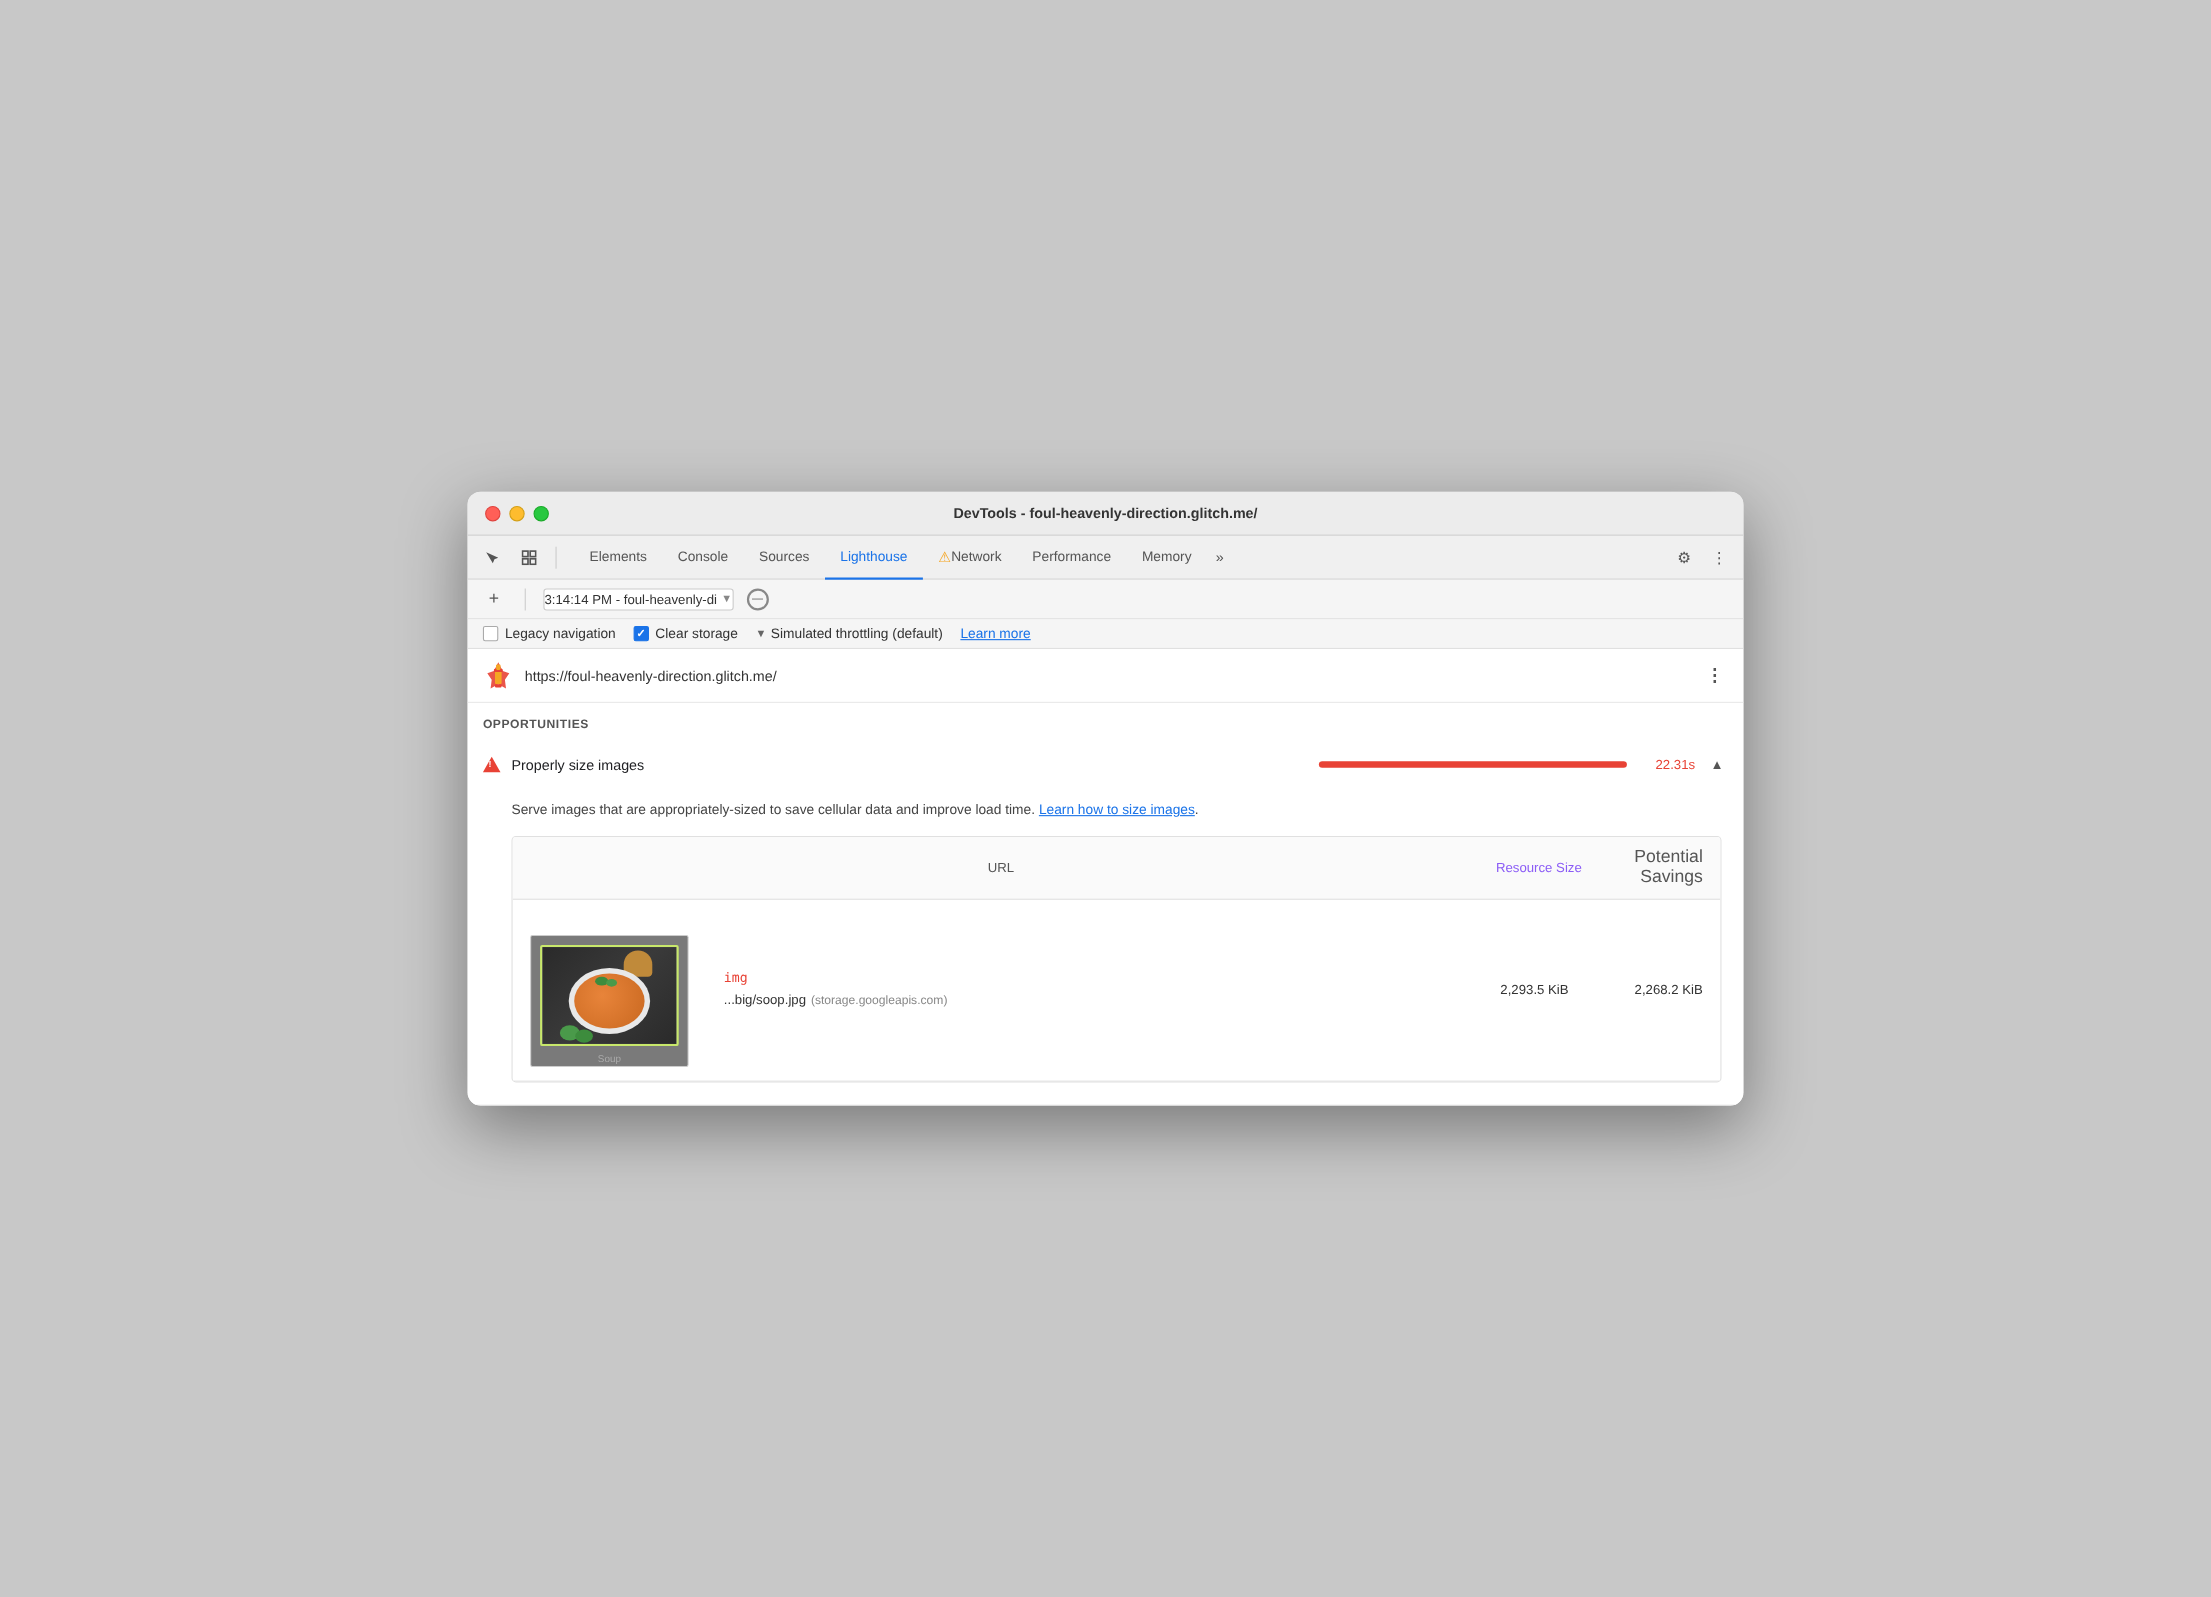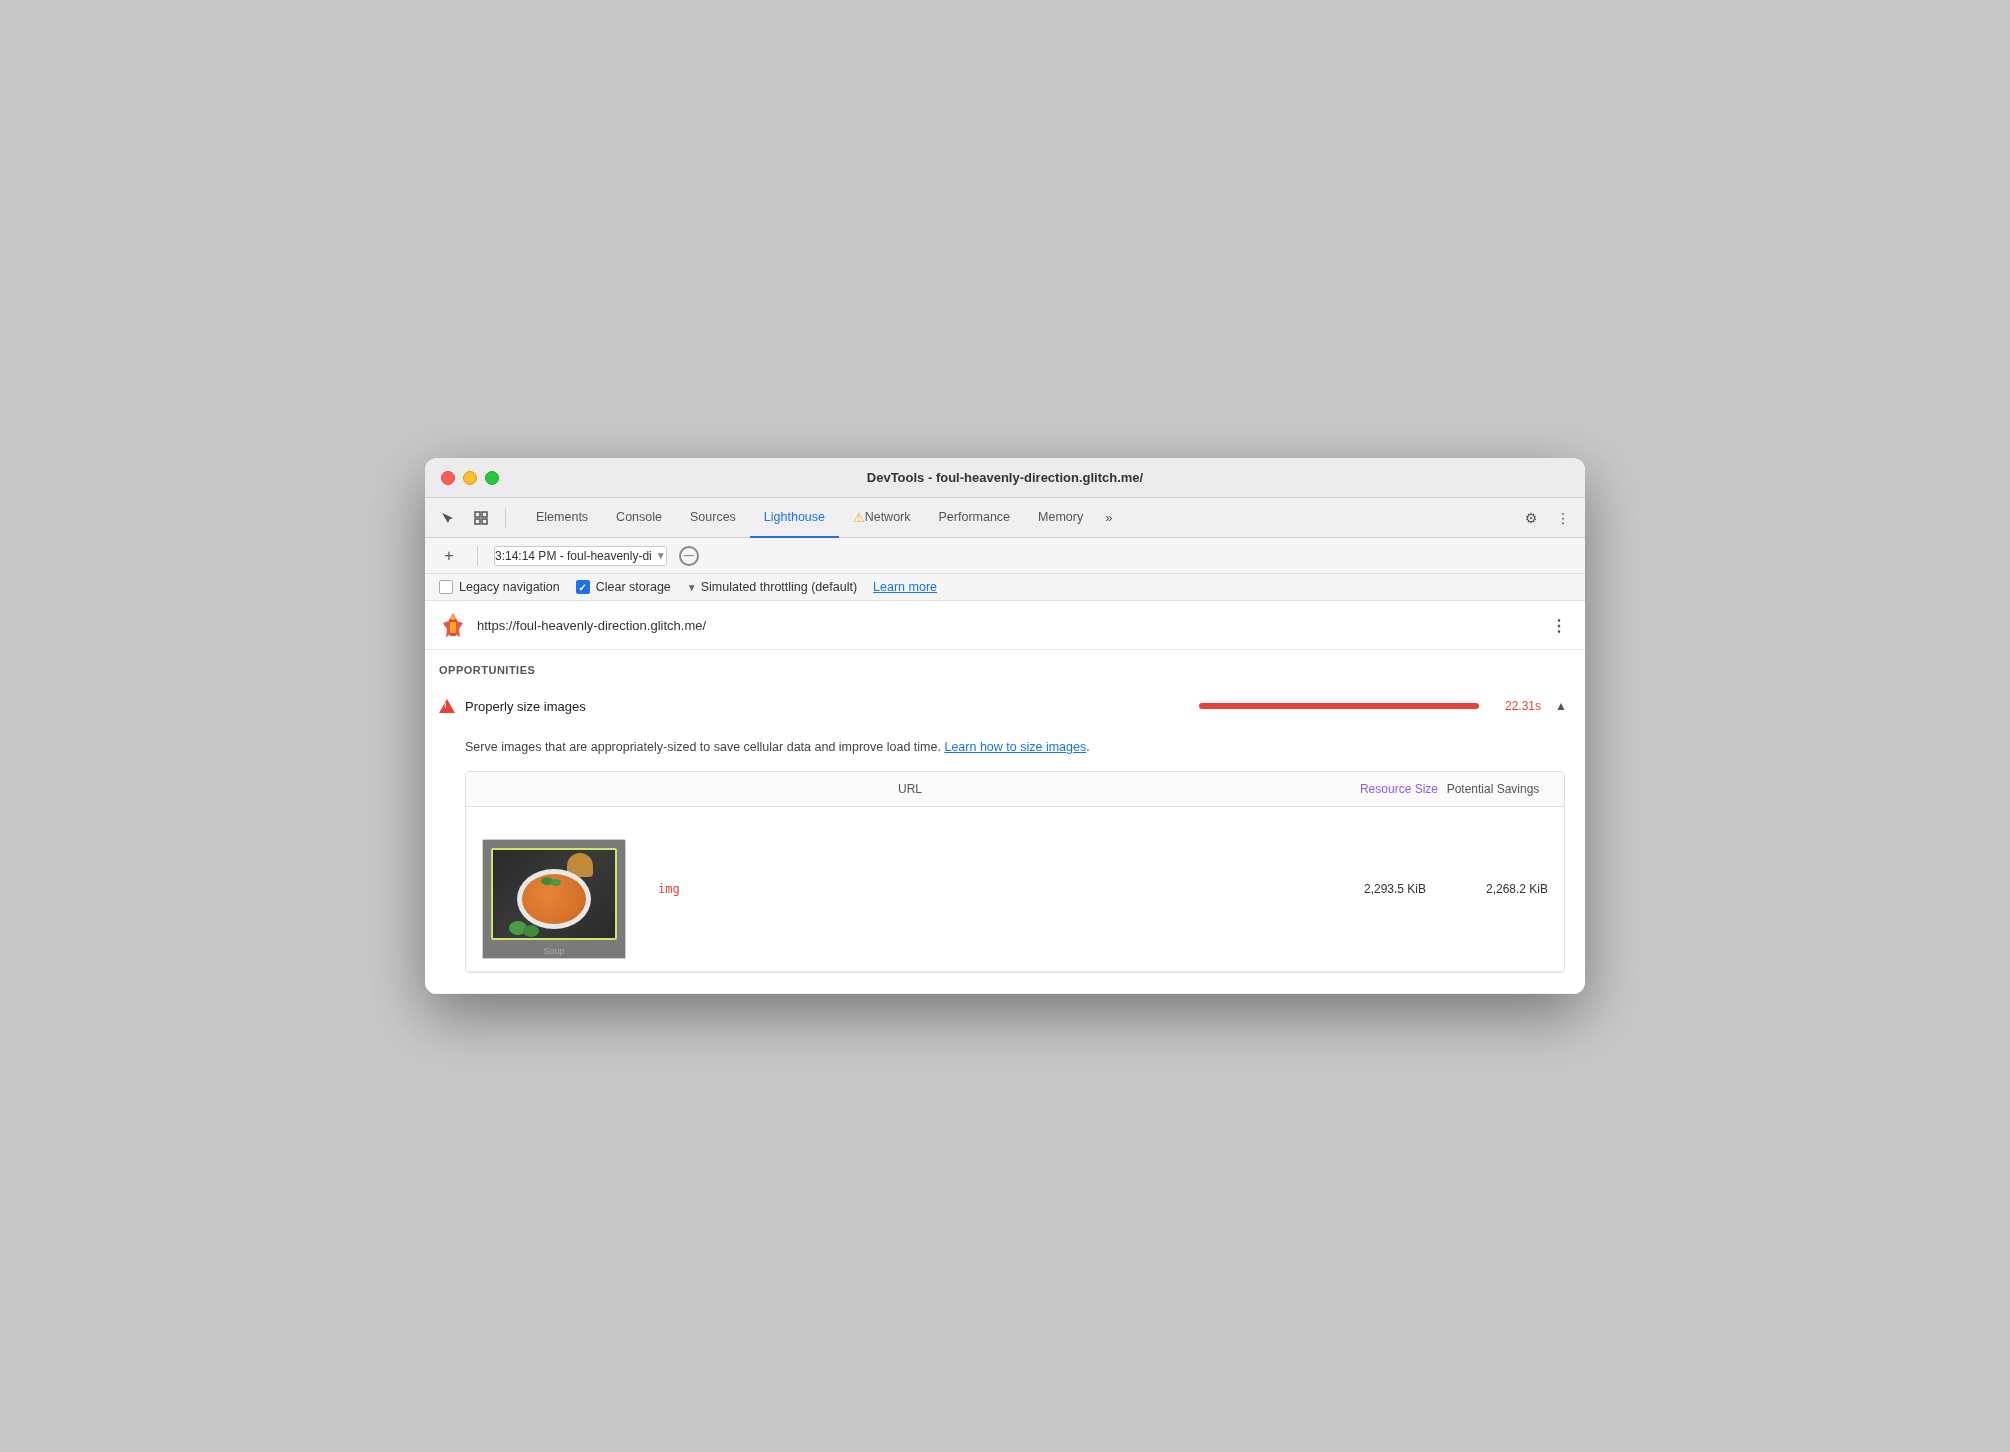--- a/index.html
+++ b/index.html
@@ -366,21 +366,21 @@
     }
     .inner-table-header {
       display: flex;
       align-items: center;
       padding: 10px 16px;
       border-bottom: 1px solid #e0e0e0;
       background: #fafafa;
     }
     .ith-url { flex: 1; font-size: 12px; color: #555; text-align: center; }
     .ith-resource { font-size: 12px; color: #8b5cf6; text-align: right; width: 100px; }
-    .ith-potential { font-size: 12px; color: #555; text-align: center; width: 110px; }
+    .ith-potential { font-size: 16px; color: #555; text-align: right; width: 110px; }
     .inner-table-row {
       display: flex;
       align-items: center;
       padding: 12px 16px;
       border-bottom: 1px solid #f0f0f0;
       gap: 12px;
     }
     .image-preview {
       width: 144px;
       height: 120px;
@@ -576,20 +576,24 @@
                     <div style="position:absolute;bottom:4px;left:0px;width:18px;height:14px;background:#4a9a4a;border-radius:50%;"></div>
                     <div style="position:absolute;bottom:2px;left:14px;width:16px;height:12px;background:#3d8c3d;border-radius:50%;"></div>
                   </div>
                 </div>
               </div>
               <div class="image-label">Soup</div>
             </div>
 
             <div class="itd-url">
               <span class="url-tag">img</span>
+              <div>
+                <span class="url-filename">...big/soop.jpg</span>
+                <span style="color:#888;font-size:11px;">(storage.googleapis.com)</span>
+              </div>
             </div>
 
             <div class="itd-resource">2,293.5 KiB</div>
             <div class="itd-potential">2,268.2 KiB</div>
           </div>
         </div>
       </div>
     </div>
   </div>
 </div>

